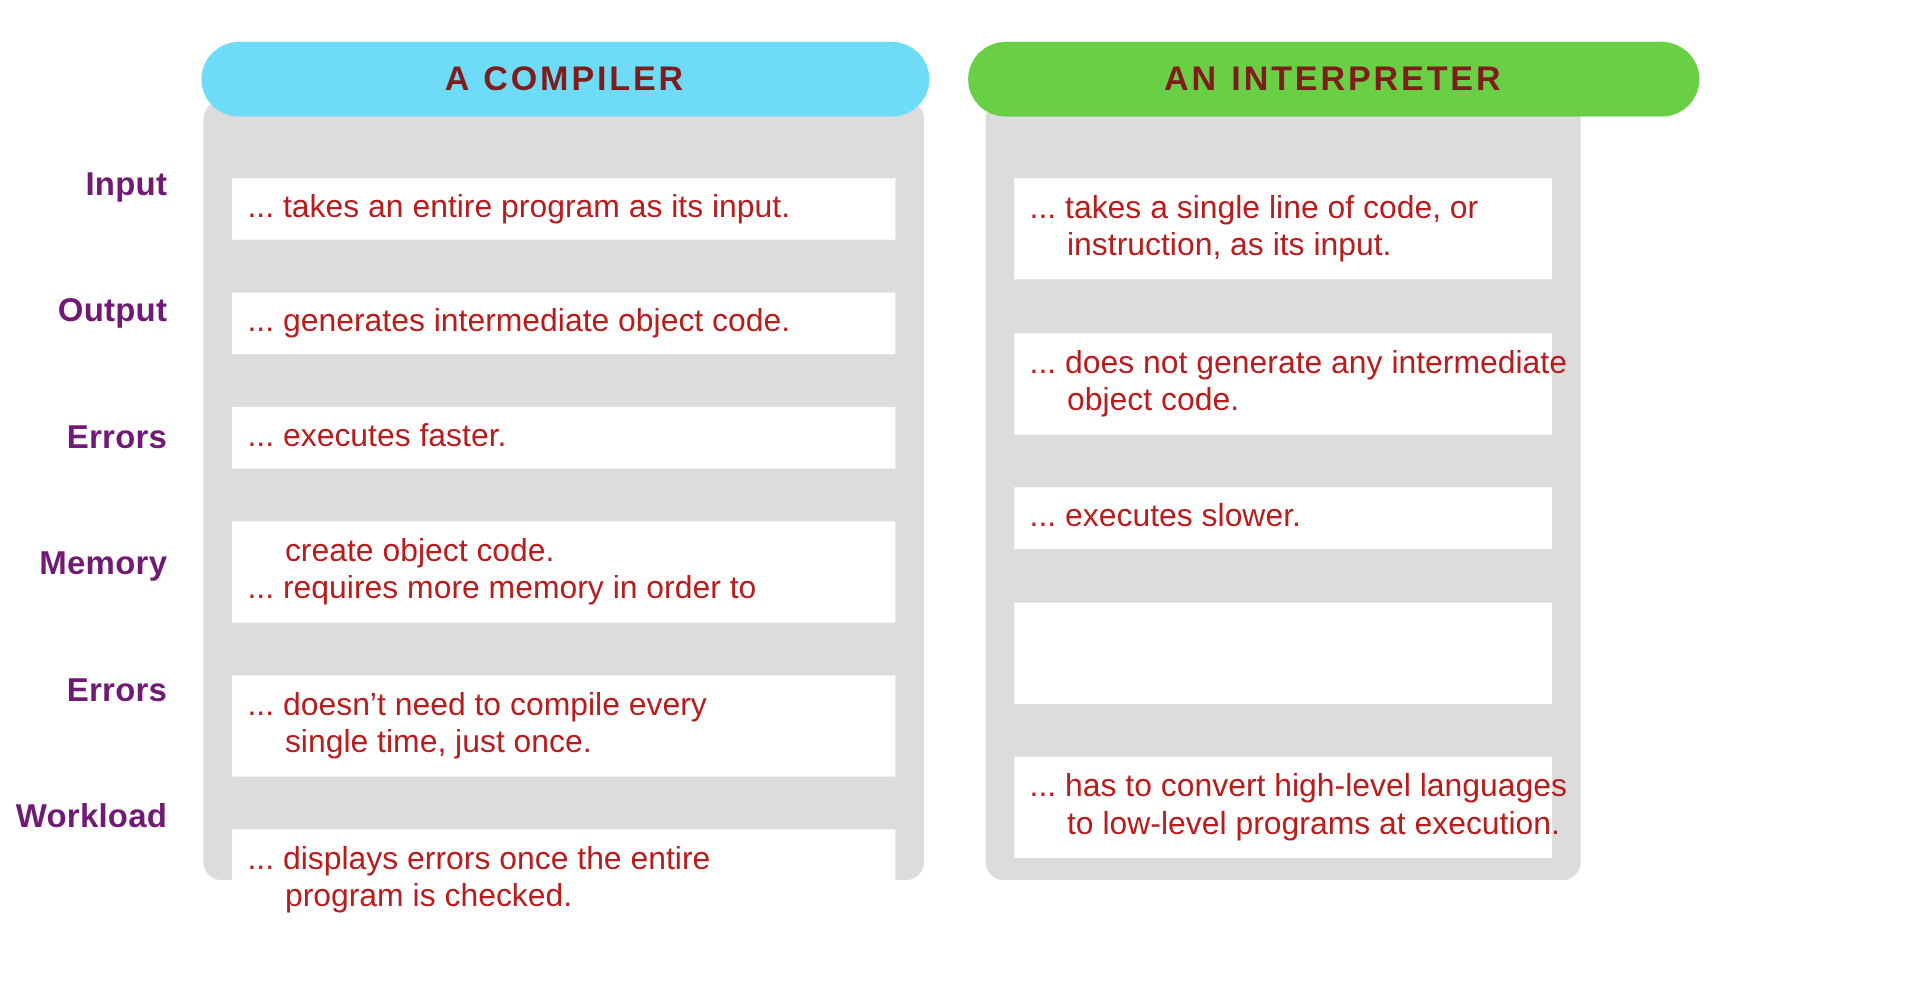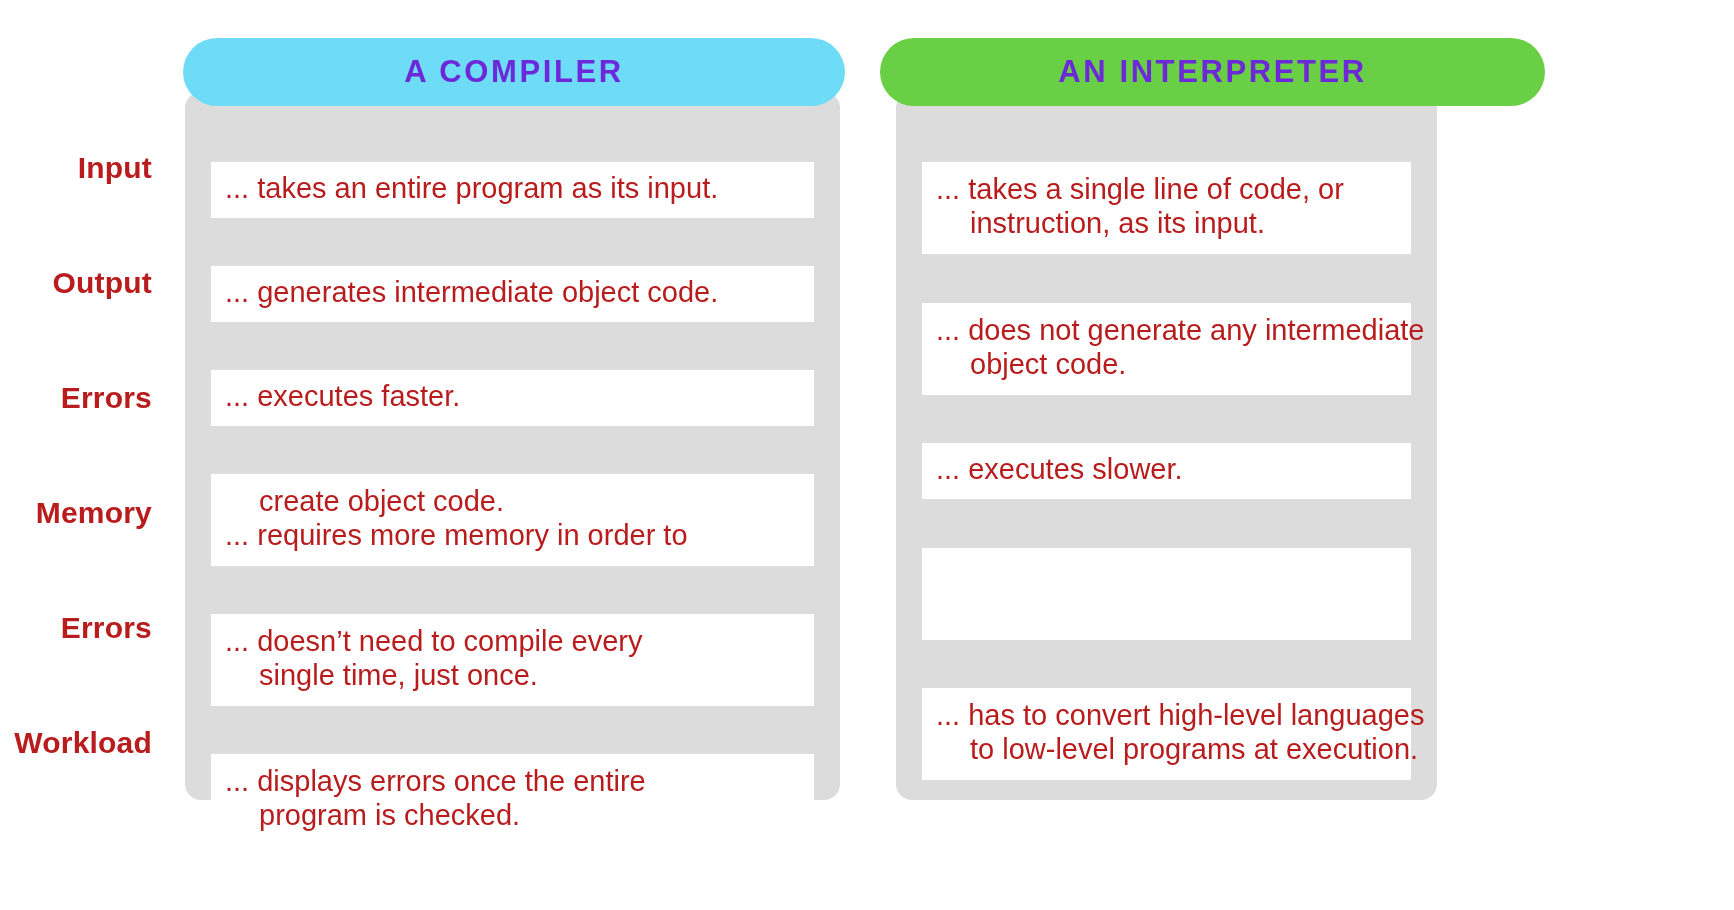--- a/index.html
+++ b/index.html
@@ -36,21 +36,21 @@
   }
   .row-label {
     flex: 1 1 0;
     display: flex;
     align-items: center;
     justify-content: flex-end;
     padding-right: 18px;
     box-sizing: border-box;
     font-size: 30px;
     font-weight: bold;
-    color: #b91c1c;
+    color: #701a75;
     letter-spacing: 0.2px;
     white-space: nowrap;
   }
 
   
   .panel {
     position: absolute;
     top: 92px;
     background: #dcdcdc;
     border-radius: 16px;
@@ -63,21 +63,21 @@
   .panel.right { left: 896px;  width: 541px;  height: 708px; }
 
   .panel-header {
     position: absolute;
     top: 38px;
     height: 68px;
     border-radius: 34px;
     display: flex;
     align-items: center;
     justify-content: center;
-    color: #6d28d9;
+    color: #7f1d1d;
     font-size: 31px;
     font-weight: bold;
     letter-spacing: 2.6px;
     box-sizing: border-box;
   }
   .panel-header.left  { left: 183px; width: 662px; background: #6fdcf7; }
   .panel-header.right { left: 880px; width: 665px; background: #69cf44; }
 
   
   .cell-stack {

